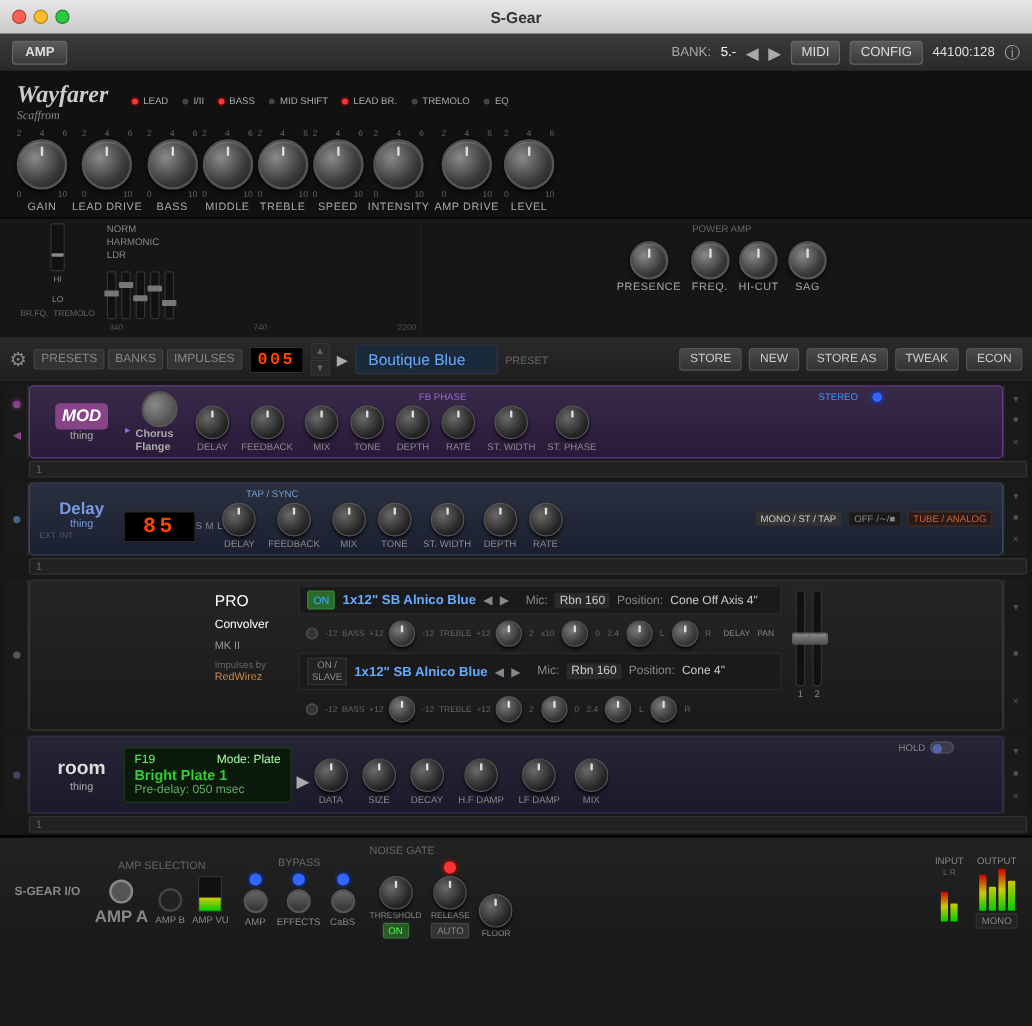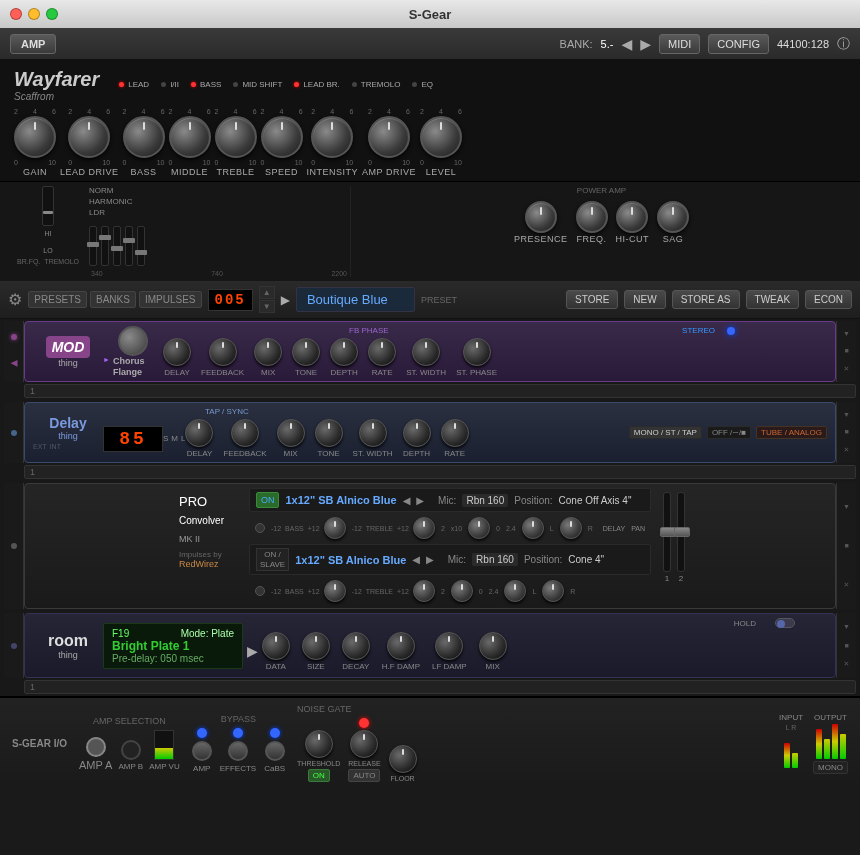--- a/index.html
+++ b/index.html
@@ -510,21 +510,21 @@
   <button class="midi-btn">MIDI</button>
   <button class="config-btn">CONFIG</button>
   <span class="sample-rate">44100:128</span>
   <span class="info-btn">ⓘ</span>
 </div>
 
 <div class="amp-area">
   <div class="amp-inner">
 
     <div style="display:flex; align-items:center; gap:10px; margin-bottom:6px;">
-      <div style="min-width:80px;">
+      <div style="min-width:80px;font-family:Liberation Serif, serif;">
         <div class="amp-brand">Wayfarer</div>
         <div style="color:#888; font-size:10px; font-style:italic;">Scaffrom</div>
       </div>
 
       <div style="display:flex; gap:12px; align-items:center;">
         <div class="ch-indicator">
           <div class="ch-dot red"></div>
           <span style="font-size:8px; color:#aaa;">LEAD</span>
         </div>
         <div class="ch-indicator">
@@ -1042,21 +1042,21 @@
       <div style="font-size:7px; color:#555;">✕</div>
     </div>
   </div>
 
   <div style="display:flex; align-items:stretch; margin-top:2px;">
     <div class="side-controls">
       <div class="side-dot" style="background:#444466;"></div>
     </div>
     <div class="effect-unit room-unit" style="flex:1; min-height:65px;">
 
-      <div style="position:absolute; right:40px; top:4px; display:flex; gap:19px; align-items:center;">
+      <div style="position:absolute; right:40px; top:4px; display:flex; gap:4px; align-items:center;">
         <span style="font-size:8px; color:#888;">HOLD</span>
         <div style="width:20px; height:10px; border-radius:5px; background:#3a3a4a; border:1px solid #556;">
           <div style="width:8px; height:8px; border-radius:50%; background:#5566aa; margin:1px;"></div>
         </div>
       </div>
 
       <div class="effect-logo">
         <div style="font-size:16px; font-weight:bold; color:#ddd;">room</div>
         <div style="font-size:9px; color:#aaa;">thing</div>
       </div>
@@ -1117,21 +1117,21 @@
 </div>
 
 <div class="io-section">
   <span class="io-label">S-GEAR I/O</span>
 
   <div style="display:flex; flex-direction:column; align-items:center; gap:4px;">
     <div class="io-group-label">AMP SELECTION</div>
     <div style="display:flex; gap:6px; align-items:flex-end;">
       <div style="display:flex; flex-direction:column; align-items:center; gap:2px;">
         <div class="amp-circle selected"></div>
-        <span style="font-size:11px; color:#888;">AMP A</span>
+        <span style="font-size:14px; color:#888;font-weight:bold;">AMP A</span>
       </div>
       <div style="display:flex; flex-direction:column; align-items:center; gap:2px;">
         <div class="amp-circle"></div>
         <span style="font-size:8px; color:#888;">AMP B</span>
       </div>
       <div style="display:flex; flex-direction:column; align-items:center; gap:2px;">
         <div style="width:20px; height:30px; background:#111; border:1px solid #333; position:relative;">
           <div style="position:absolute; bottom:0; left:0; right:0; height:40%; background:linear-gradient(to top, #00cc00, #cccc00);"></div>
         </div>
         <span style="font-size:8px; color:#888;">AMP VU</span>

